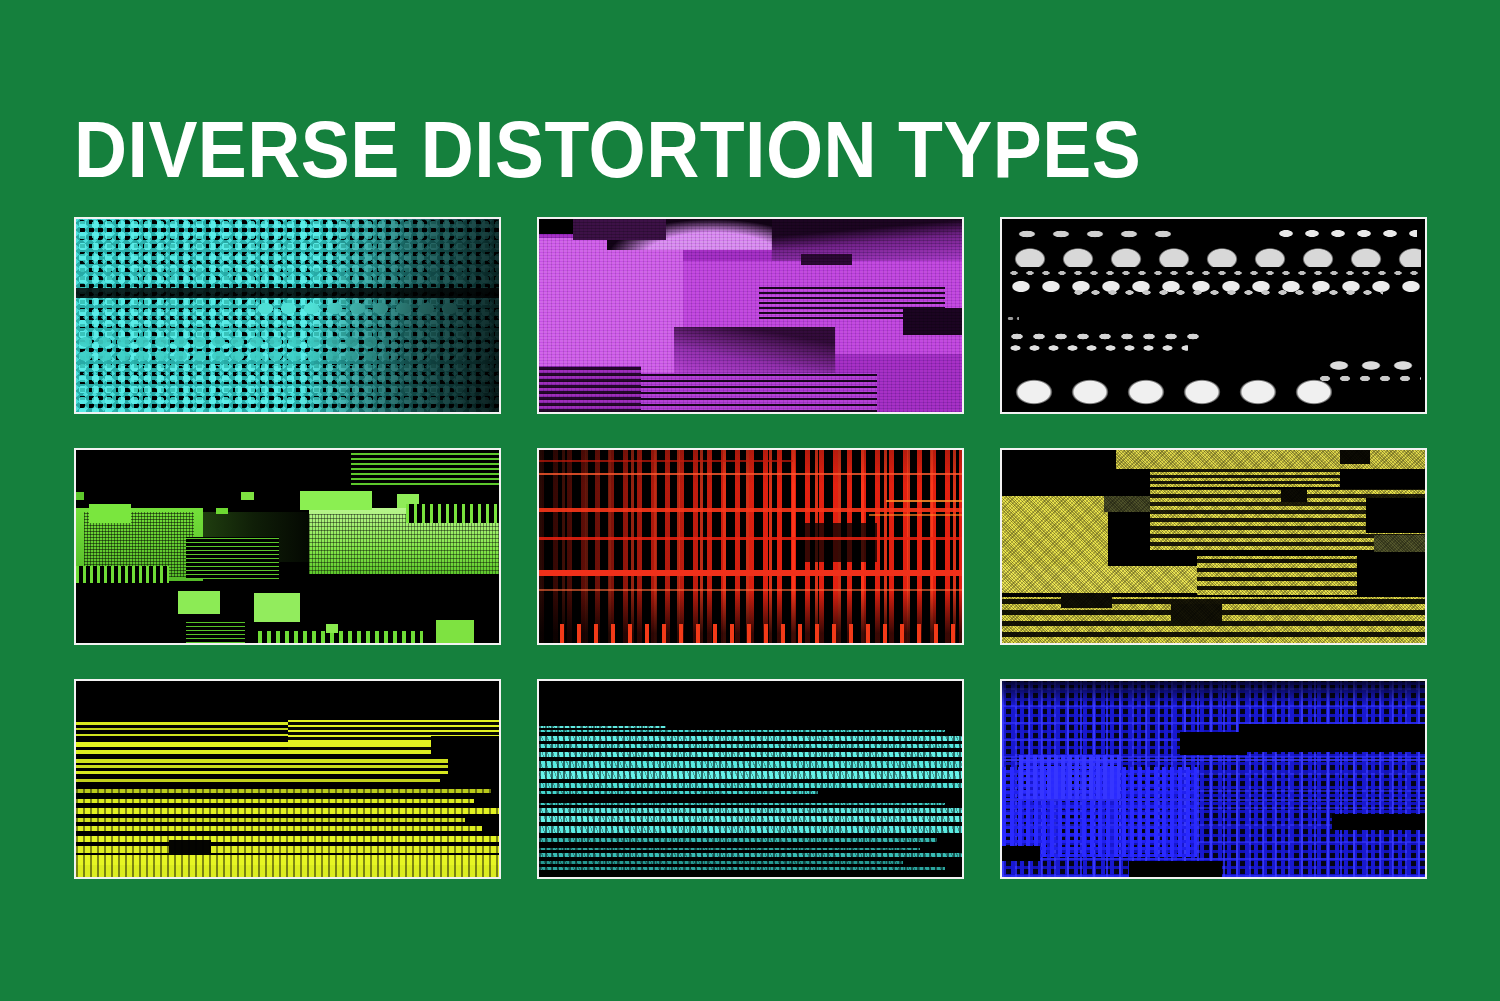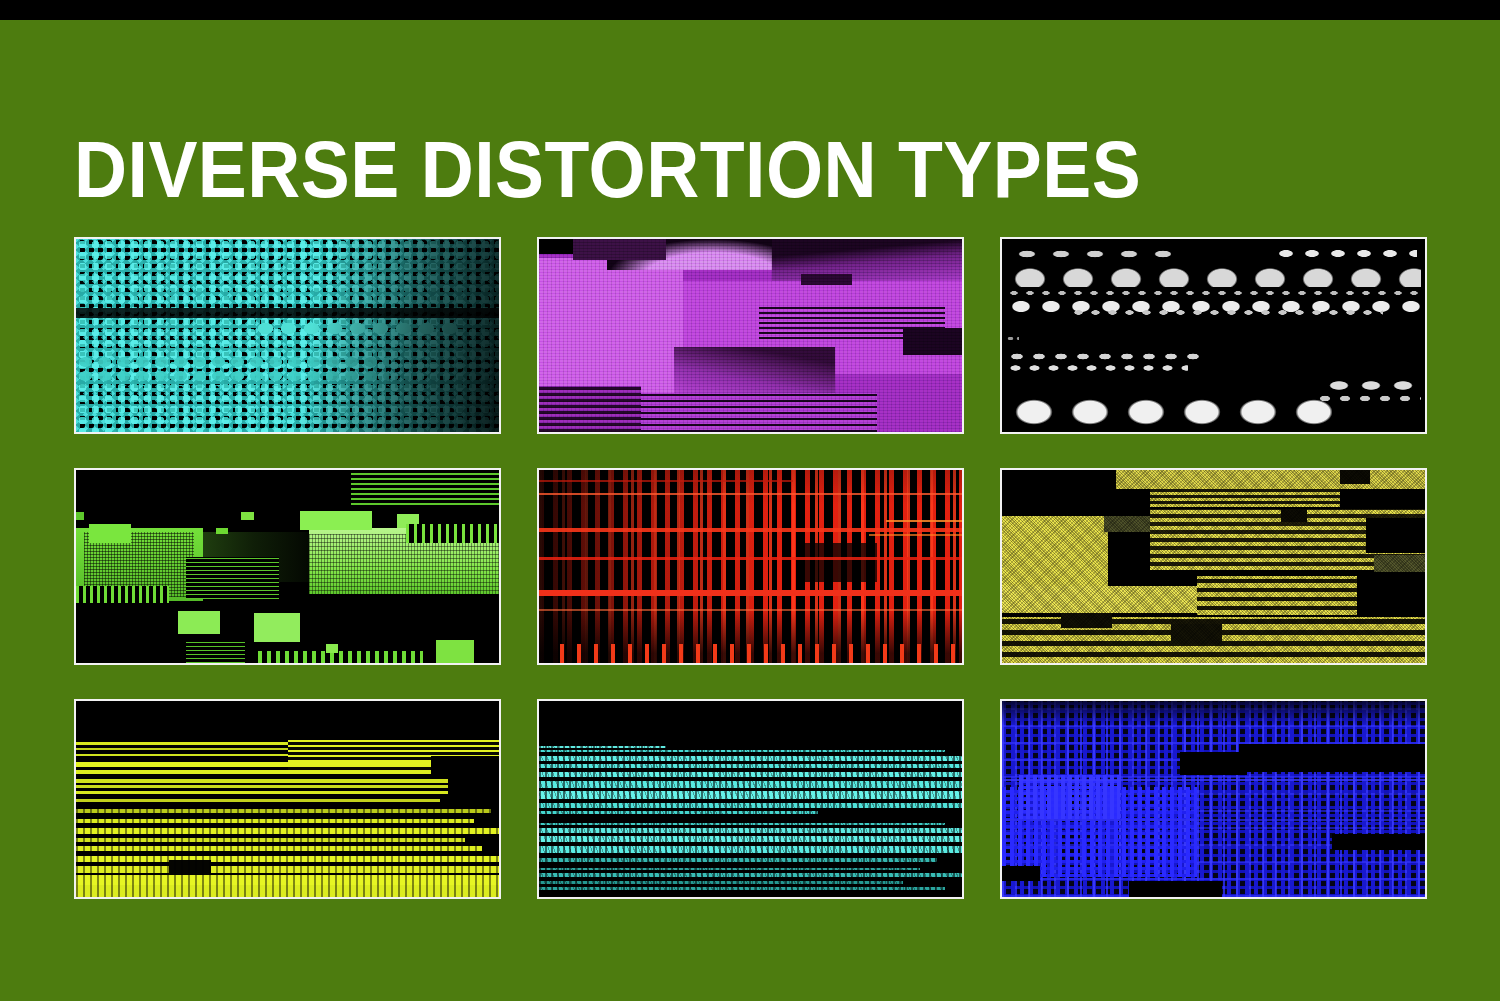--- a/index.html
+++ b/index.html
@@ -12,22 +12,21 @@
     width: 1500px;
     height: 1001px;
     overflow: hidden;
     font-family: "Liberation Sans", sans-serif;
     position: relative;
   }
 
   #poster {
     position: absolute;
     inset: 0;
-    background: #4d7c0f;
-    margin-top: 20px;
+    background: #15803d;
   }
 
   
   #title {
     position: absolute;
     left: 74px;
     top: 107px;
     font-family: "Liberation Sans", sans-serif;
     font-size: 79px;
     line-height: 86px;

